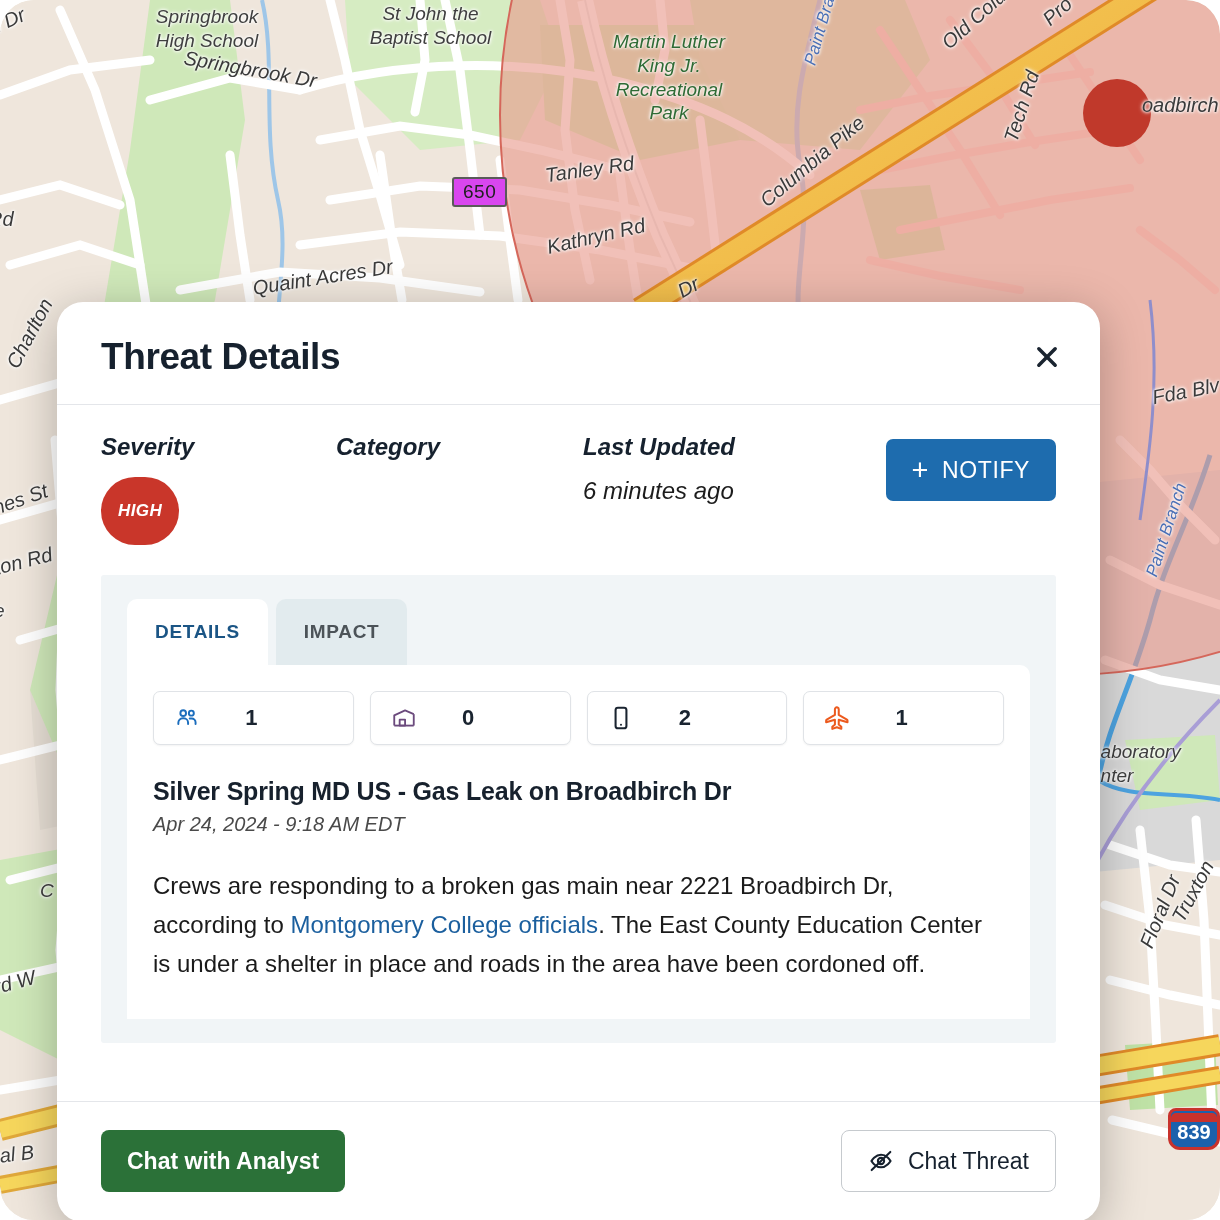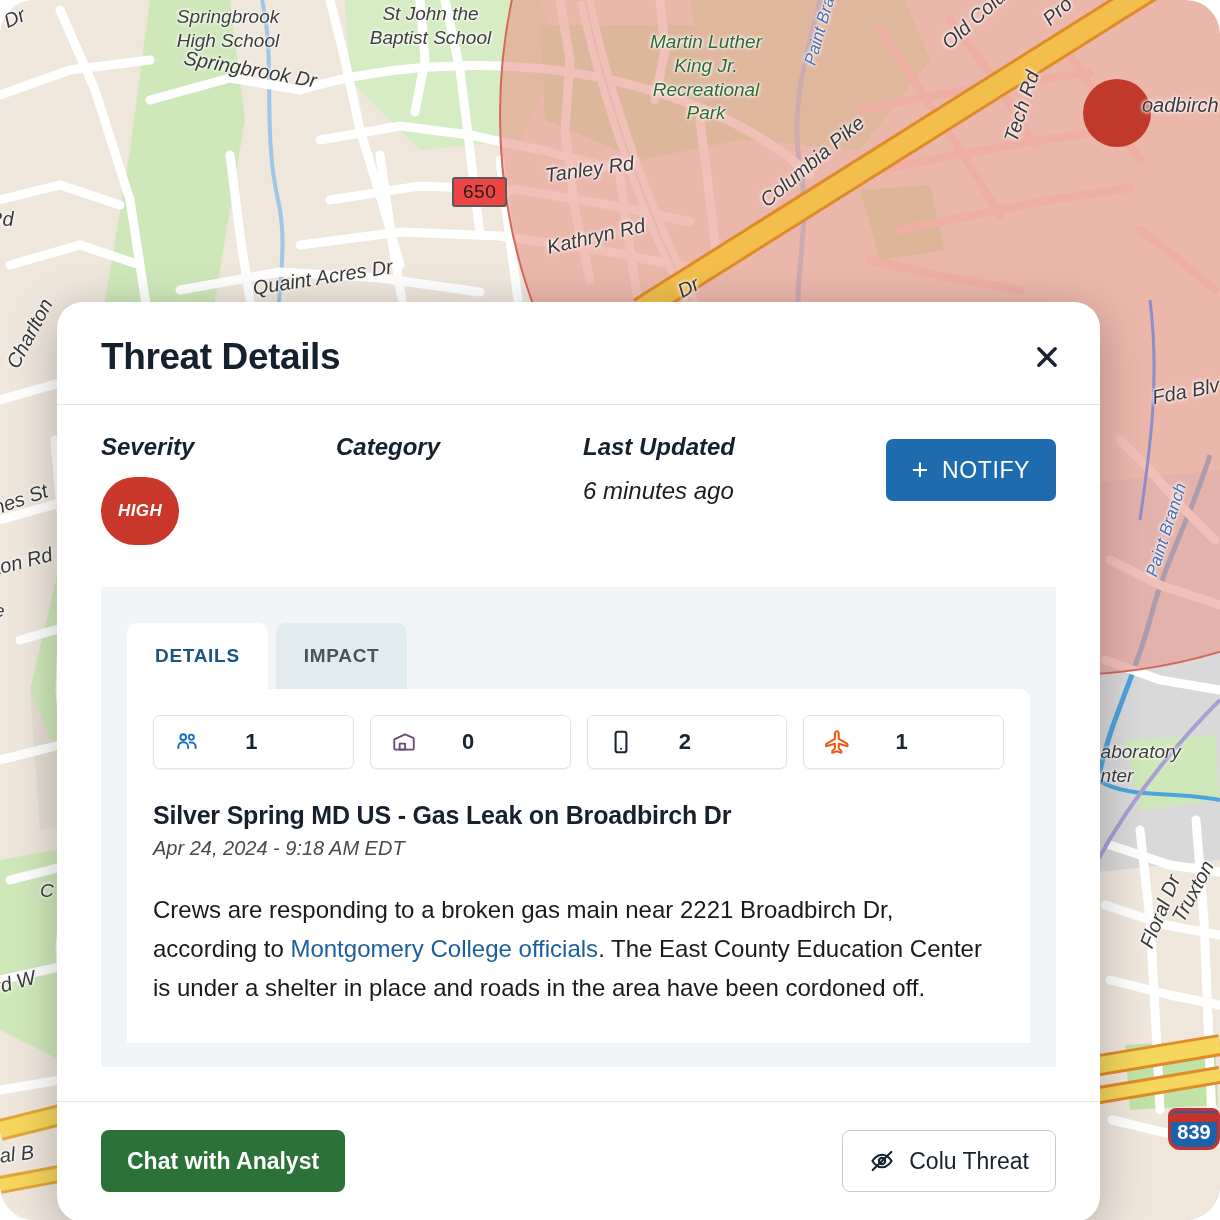--- a/index.html
+++ b/index.html
@@ -27,27 +27,27 @@
   .map-label {
     position: absolute;
     font-family: "Liberation Sans", sans-serif;
     font-style: italic;
     color: #4a4a4a;
     white-space: nowrap;
     pointer-events: none;
     text-shadow: 0 0 3px #fff, 0 0 3px #fff, 0 0 5px #fff;
   }
   .lbl-poi   { font-size: 19px; color: #3f3f3f; }
-  .lbl-park  { font-size: 19px; color: #2f6b35; margin-left: 37px; }
+  .lbl-park  { font-size: 19px; color: #2f6b35; }
   .lbl-road  { font-size: 20px; color: #3a3a3a; }
   .lbl-water { font-size: 17px; color: #4a6fb5; }
 
   .shield-650 {
     position: absolute;
-    background: #ef4444;
+    background: #d946ef;
     border: 2px solid #5a5a5a;
     border-radius: 3px;
     padding: 2px 9px;
     font-family: "Liberation Sans", sans-serif;
     font-style: normal;
     font-size: 19px;
     color: #202020;
     letter-spacing: .5px;
   }
   .shield-495 {
@@ -149,24 +149,24 @@
     font-size: 23px;
     font-weight: 500;
     letter-spacing: .6px;
     cursor: pointer;
     margin-top: 6px;
   }
   .plus-ico { font-size: 29px; line-height: 1; font-weight: 400; }
 
   
   .panel {
-    margin: 16px 44px;
+    margin: 4px 44px;
     background: #f1f5f7;
     border-radius: 3px;
-    padding: 36px 26px 24px 26px;
+    padding: 24px 26px 24px 26px;
     flex: 0 0 auto;
   }
   .tabs { display: flex; gap: 8px; }
   .tab {
     font-size: 19px;
     font-weight: bold;
     letter-spacing: .7px;
     padding: 22px 28px;
     border-radius: 10px 10px 0 0;
     cursor: pointer;
@@ -372,21 +372,21 @@
       <path d="M0 1185 L80 1170 L170 1180" stroke="#e0a83a" stroke-width="18" fill="none"></path>
       <path d="M0 1185 L80 1170 L170 1180" stroke="#f6d65c" stroke-width="12" fill="none"></path>
 
       <path d="M1095 865 C1130 800, 1175 745, 1220 700" stroke="#a99ed6" stroke-width="4" fill="none"></path>
       <path d="M1150 300 C1160 380, 1150 450, 1140 520" stroke="#8f8ecb" stroke-width="3" fill="none"></path>
 
       <circle cx="1117" cy="113" r="34" fill="#c0392b"></circle>
     </g>
   </svg>
 
-  <div class="map-label lbl-poi" style="left:168px; top:5px; text-align:center; width:120px; line-height:1.25;">Springbrook<br>High School</div>
+  <div class="map-label lbl-poi" style="left:147px; top:5px; text-align:center; width:120px; line-height:1.25;">Springbrook<br>High School</div>
   <div class="map-label lbl-poi" style="left:363px; top:2px; text-align:center; width:135px; line-height:1.25;">St John the<br>Baptist School</div>
   <div class="map-label lbl-park" style="left:605px; top:30px; text-align:center; width:128px; line-height:1.25;">Martin Luther<br>King Jr.<br>Recreational<br>Park</div>
 
   <div class="map-label lbl-road" style="left:183px; top:58px; transform:rotate(10deg);">Springbrook Dr</div>
   <div class="map-label lbl-road" style="left:545px; top:158px; transform:rotate(-8deg);">Tanley Rd</div>
   <div class="map-label lbl-road" style="left:546px; top:225px; transform:rotate(-13deg);">Kathryn Rd</div>
   <div class="map-label lbl-road" style="left:252px; top:266px; transform:rotate(-9deg);">Quaint Acres Dr</div>
   <div class="map-label lbl-road" style="left:748px; top:150px; transform:rotate(-40deg);">Columbia Pike</div>
   <div class="map-label lbl-road" style="left:935px; top:8px; transform:rotate(-42deg);">Old Colu</div>
   <div class="map-label lbl-road" style="left:1042px; top:0px; transform:rotate(-42deg);">Pro</div>
@@ -511,17 +511,17 @@
   <div class="modal-footer">
     <button class="btn-chat">Chat with Analyst</button>
     <button class="btn-hide">
       <span style="display:flex;">
         <svg width="26" height="26" viewBox="0 0 24 24" fill="none" stroke="#16212e" stroke-width="1.9" stroke-linecap="round">
           <path d="M3.2 12S6.7 6.2 12 6.2 20.8 12 20.8 12 17.3 17.8 12 17.8 3.2 12 3.2 12Z"></path>
           <circle cx="12" cy="12" r="2.9"></circle>
           <line x1="3.4" y1="20.4" x2="20.6" y2="3.6"></line>
         </svg>
       </span>
-      <span>Colu Threat</span>
+      <span>Chat Threat</span>
     </button>
   </div>
 
 </div>
 
 </body></html>

